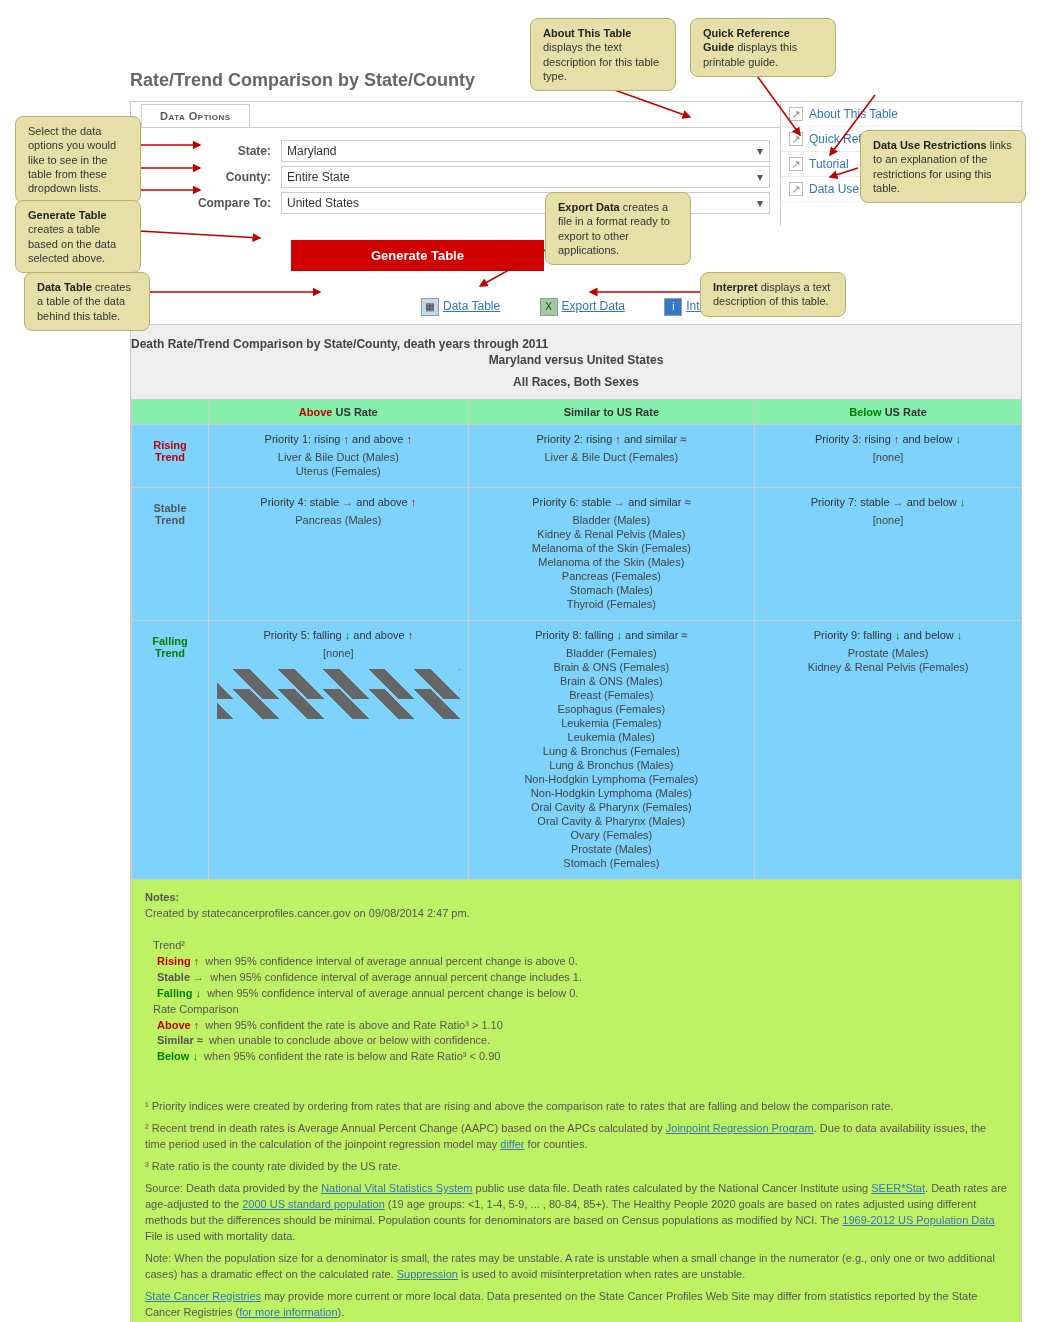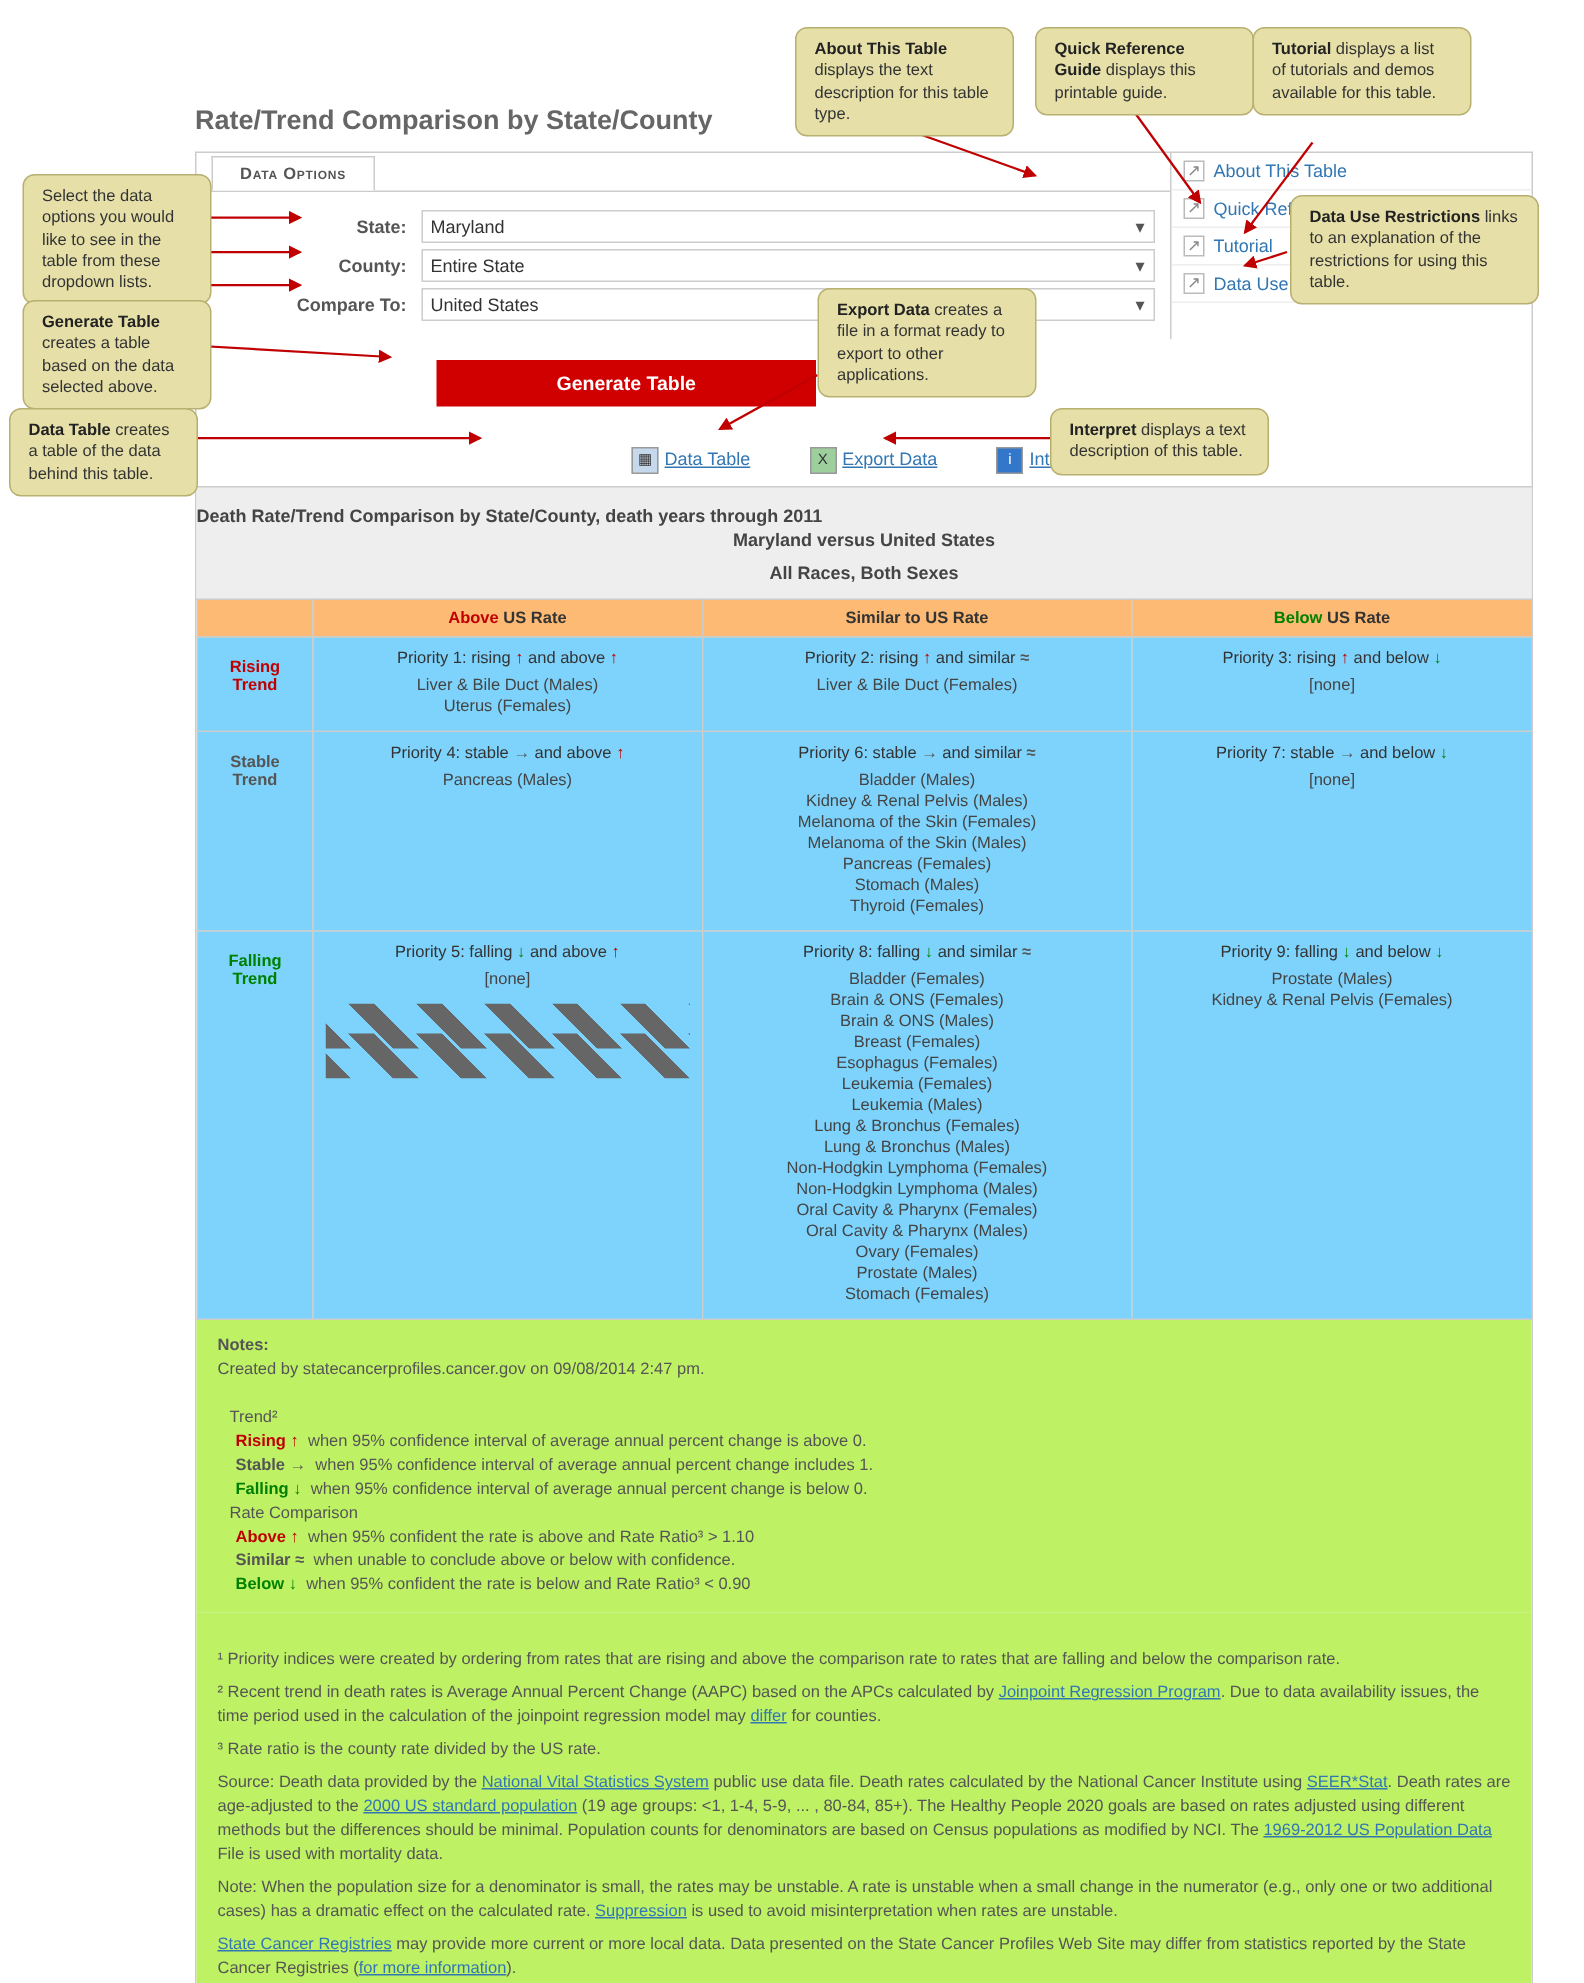--- a/index.html
+++ b/index.html
@@ -23,21 +23,21 @@
 .link-row{text-align:center;padding:8px 0;border-top:1px solid #fff;position:relative}
 .link-row .lnk{display:inline-block;margin:0 18px;color:#3277b3;text-decoration:underline;font-size:12px}
 .link-row .ico{display:inline-block;width:16px;height:16px;border:1px solid #999;vertical-align:middle;margin-right:4px;background:#c6d9ec;font-size:10px;line-height:16px;text-align:center;text-decoration:none;color:#333}
 .report{background:#eee;border-top:1px solid #ccc;padding:12px 0 0 0}
 .report-title{text-align:left;font-weight:bold;font-size:12px;color:#444}
 .report-sub{text-align:center;font-weight:bold;font-size:12px;color:#444;margin:2px 0 8px}
 .report-sub2{text-align:center;font-weight:bold;font-size:12px;color:#444;margin-bottom:10px}
 .grid{display:table;width:100%;border-collapse:collapse}
 .grid-row{display:table-row}
 .grid-cell{display:table-cell;border:1px solid #ccc;padding:8px;vertical-align:top;text-align:center;font-size:11px;background:#7dd3fc}
-.grid-head .grid-cell{font-weight:bold;background:#fdba74;padding:6px}
+.grid-head .grid-cell{font-weight:bold;background:#86efac;padding:6px}
 .row-head{font-weight:bold;font-size:11px;text-align:center;width:60px;padding-top:14px}
 .red{color:#c00000}
 .green{color:#008000}
 .arrow-up{color:#c00000;font-weight:bold}
 .arrow-down{color:#008000;font-weight:bold}
 .arrow-right{color:#555;font-weight:bold}
 .prio{font-size:11px;margin-bottom:6px}
 .cell-items div{font-size:11px;margin:2px 0;color:#444}
 .notes{background:#bef264;padding:10px 14px;font-size:11px;color:#555;line-height:1.45}
 .notes .hdr{font-weight:bold}
@@ -52,26 +52,25 @@
 .torn::after{top:0px}
 .footnotes p{font-size:11px;color:#555;margin:6px 0;line-height:1.45}
 </style>
 </head>
 <body>
 
 <div class="page">
 
   <div class="callout" style="left:530px;top:18px;width:120px"><b>About This Table</b> <span>displays the text description for this table type.</span></div>
   <div class="callout" style="left:690px;top:18px;width:120px"><b>Quick Reference Guide</b> <span>displays this printable guide.</span></div>
-  <div class="callout" style="left:835px;top:18px;width:120px"><b>Tutorial</b> <span>displays a list of tutorials and demos available for this table.</span></div>
   <div class="callout" style="left:860px;top:130px;width:155px"><b>Data Use Restrictions</b> <span>links to an explanation of the restrictions for using this table.</span></div>
 
   <div class="callout" style="left:15px;top:116px;width:100px"><span>Select the data options you would like to see in the table from these dropdown lists.</span></div>
   <div class="callout" style="left:15px;top:200px;width:100px"><b>Generate Table</b> <span>creates a table based on the data selected above.</span></div>
-  <div class="callout" style="left:6px;top:272px;width:100px"><b>Data Table</b> <span>creates a table of the data behind this table.</span></div>
+  <div class="callout" style="left:24px;top:272px;width:100px"><b>Data Table</b> <span>creates a table of the data behind this table.</span></div>
   <div class="callout" style="left:545px;top:192px;width:120px"><b>Export  Data</b> <span>creates a file in a format ready to export to other applications.</span></div>
   <div class="callout" style="left:700px;top:272px;width:120px"><b>Interpret</b> <span>displays a text description of this table.</span></div>
 
   <svg class="arrow-line" style="left:0;top:0" width="1056" height="400">
     <defs>
         <marker id="ah" markerWidth="6" markerHeight="6" refX="5" refY="3" orient="auto">
           <path d="M0,0 L6,3 L0,6 Z" fill="#c00000"></path>
         </marker>
       </defs>
     <line x1="595" y1="83" x2="690" y2="117" stroke="#c00000" stroke-width="1.5" marker-end="url(#ah)"></line>

